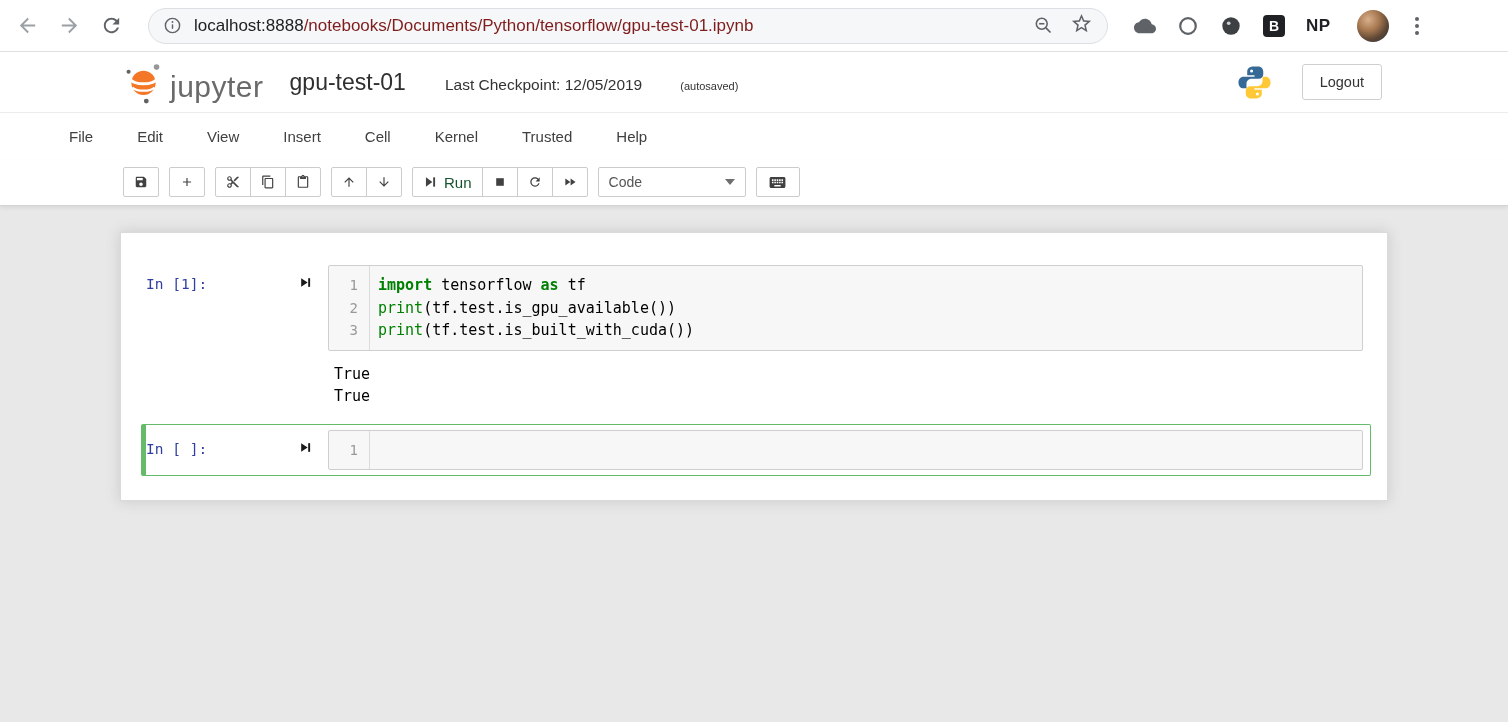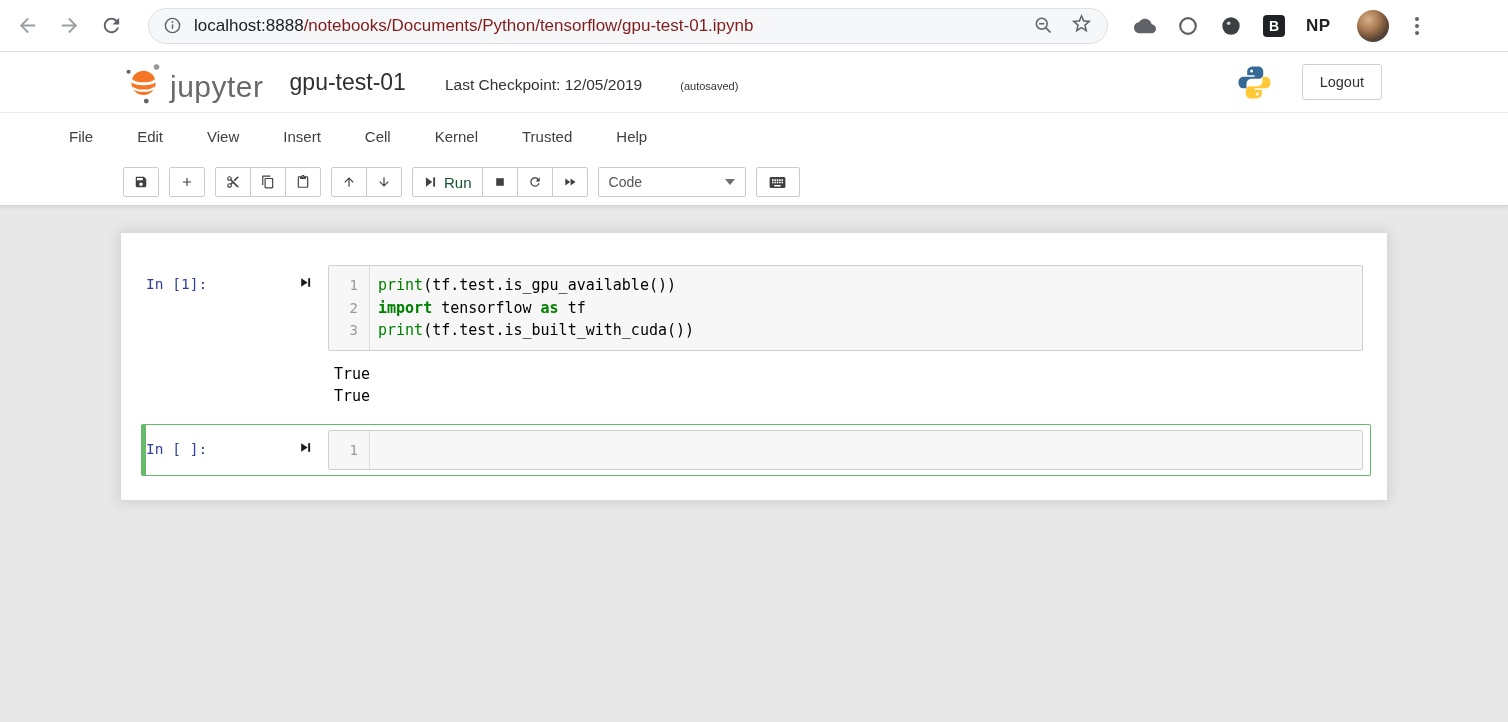--- a/index.html
+++ b/index.html
@@ -284,22 +284,22 @@
                 <rect x="17" y="4" width="3.5" height="16"></rect>
               </svg>
           </div>
           <div class="input-box">
             <div class="gutter">
               <span>1</span>
               <span>2</span>
               <span>3</span>
             </div>
             <div class="code-col">
+              <div class="code-line"><span class="tok kw">import</span><span class="tok"> tensorflow </span><span class="tok kw">as</span><span class="tok"> tf</span></div>
               <div class="code-line"><span class="tok fn">print</span><span class="tok">(tf.test.is_gpu_available())</span></div>
-              <div class="code-line"><span class="tok kw">import</span><span class="tok"> tensorflow </span><span class="tok kw">as</span><span class="tok"> tf</span></div>
               <div class="code-line"><span class="tok fn">print</span><span class="tok">(tf.test.is_built_with_cuda())</span></div>
             </div>
           </div>
         </div>
         <div class="output-block">
           <div>True</div>
           <div>True</div>
         </div>
       </div>
 

